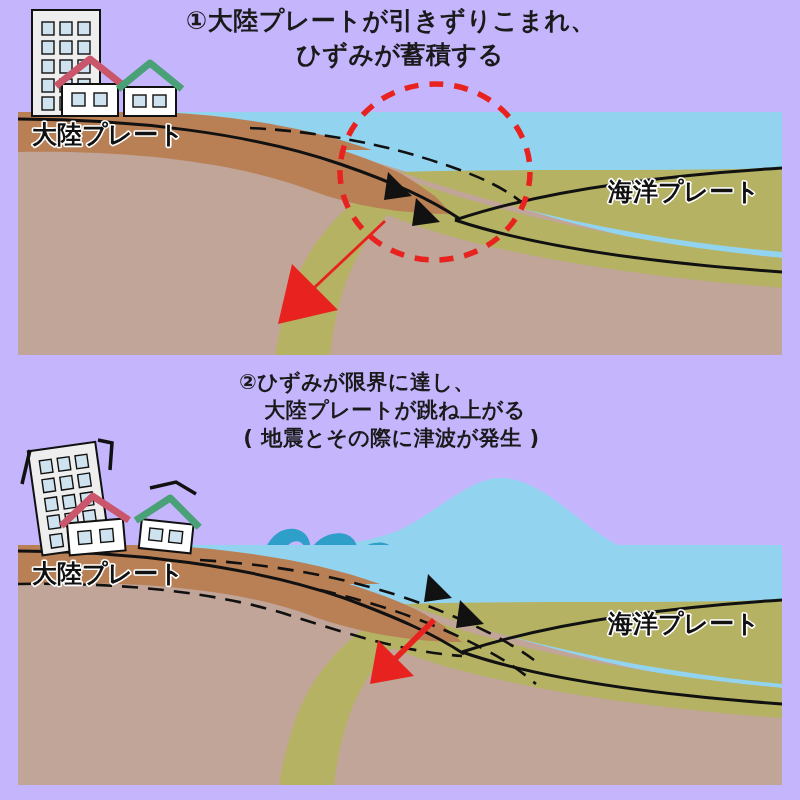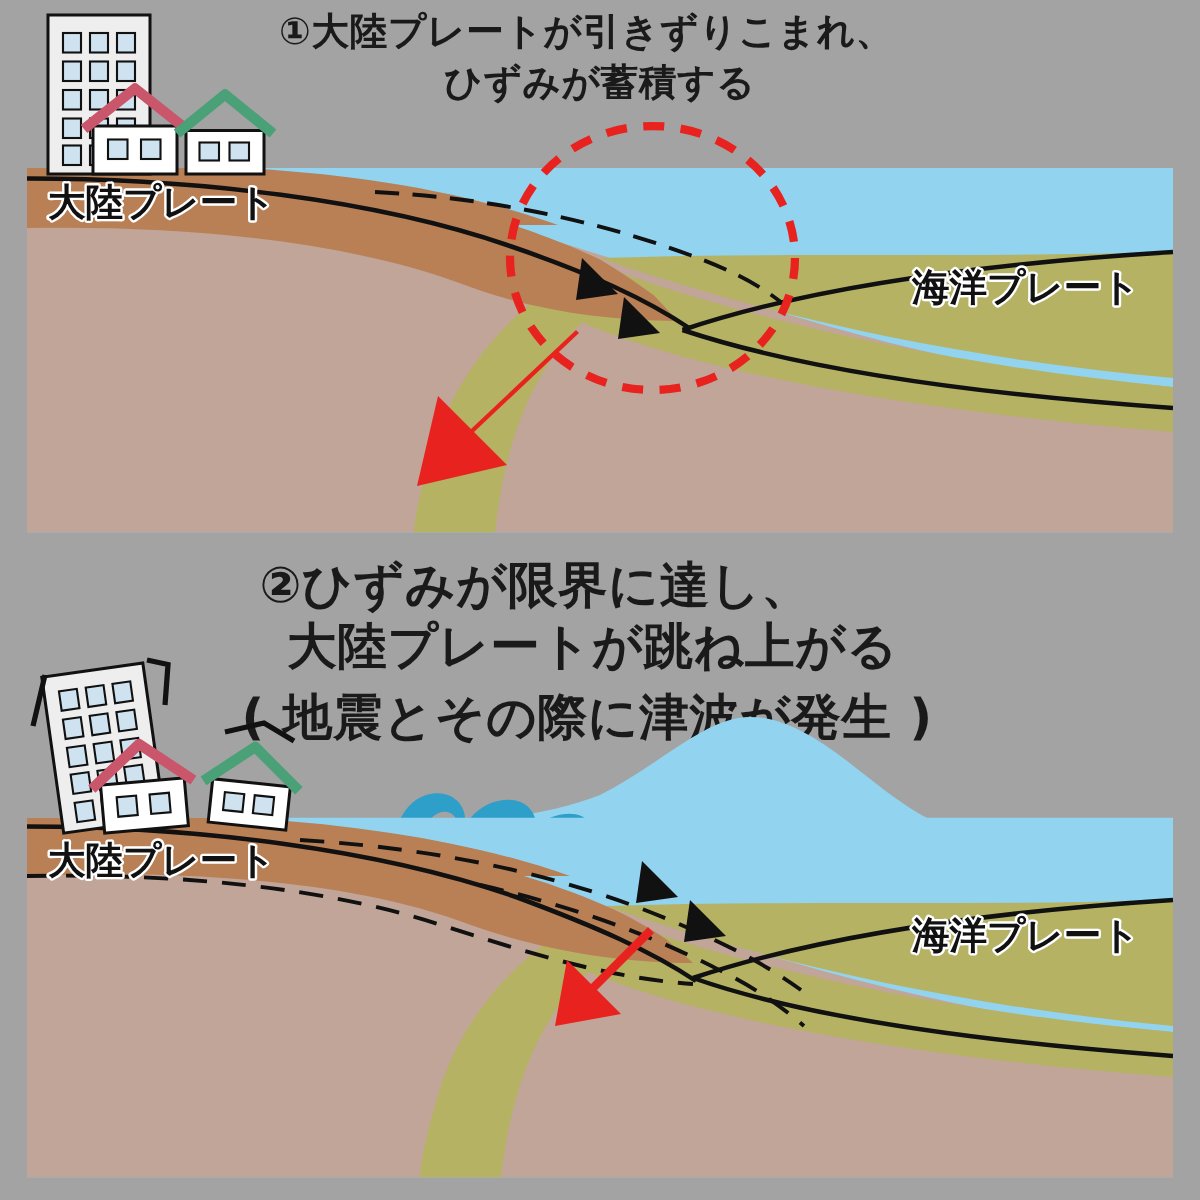--- a/index.html
+++ b/index.html
@@ -10,21 +10,21 @@
   body {
     width: 800px;
     height: 800px;
     font-family: "DejaVu Sans", "Liberation Sans", sans-serif;
     overflow: hidden;
   }
   #stage {
     position: relative;
     width: 800px;
     height: 800px;
-    background: #a3a3a3;
+    background: #c4b5fd;
   }
   .panel {
     position: absolute;
     left: 0;
     width: 800px;
   }
   #panel-1 { top: 0; height: 360px; }
   #panel-2 { top: 360px; height: 440px; }
 
   .caption {
@@ -32,26 +32,26 @@
     left: 0;
     width: 800px;
     text-align: center;
     color: #1a1a1a;
     font-weight: 700;
     letter-spacing: 0.5px;
     line-height: 1.34;
     font-family: "DejaVu Sans", "Liberation Sans", sans-serif;
   }
   #caption-1 { top: 4px; font-size: 25px; }
-  #caption-2 { top: 368px; font-size: 33px; }
+  #caption-2 { top: 368px; font-size: 21px; }
   .caption .line { display: block; white-space: nowrap; }
   #caption-1 .line-1 { padding-right: 18px; }
   #caption-1 .line-2 { }
   #caption-2 .line-1 { padding-right: 86px; }
-  #caption-2 .line-2 { padding-right: 10px; font-family: Liberation Mono, monospace; }
+  #caption-2 .line-2 { padding-right: 10px; }
   #caption-2 .line-3 { padding-right: 17px; }
 
   svg.scene { position: absolute; left: 0; top: 0; display: block; }
   .plate-label {
     font-family: "DejaVu Sans", "Liberation Sans", sans-serif;
     font-weight: 700;
     font-size: 25px;
     fill: #111111;
     paint-order: stroke fill;
     stroke: #ffffff;

